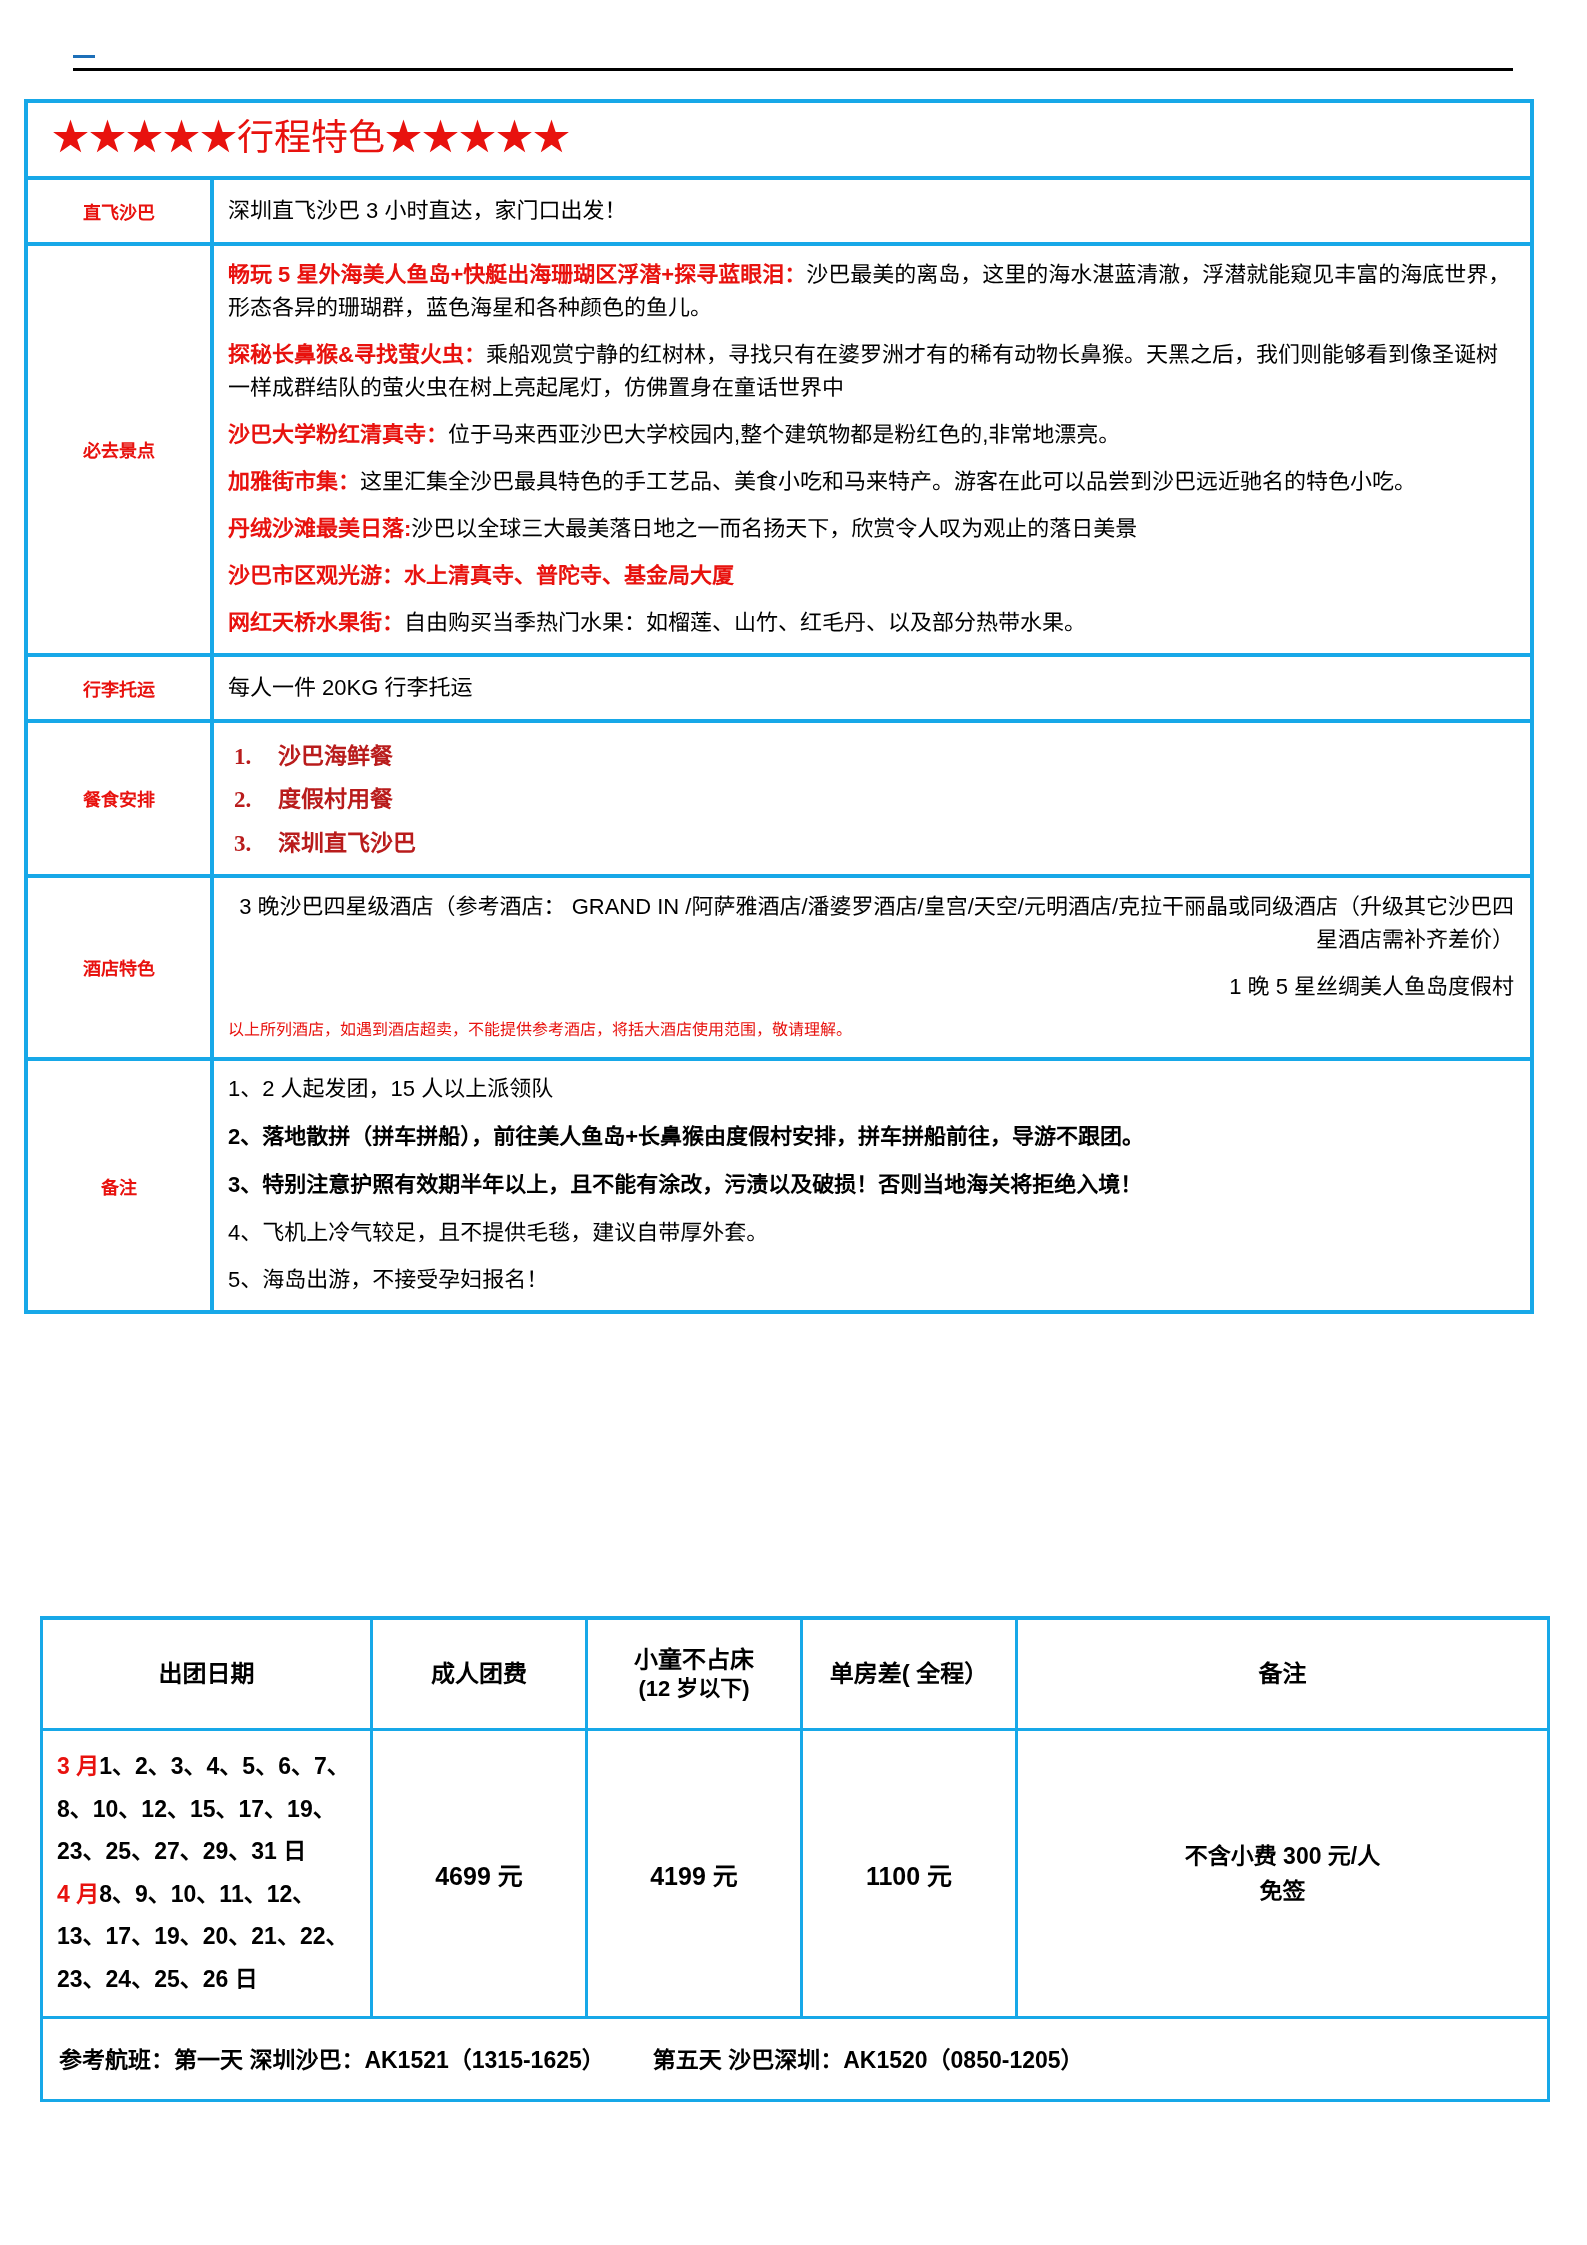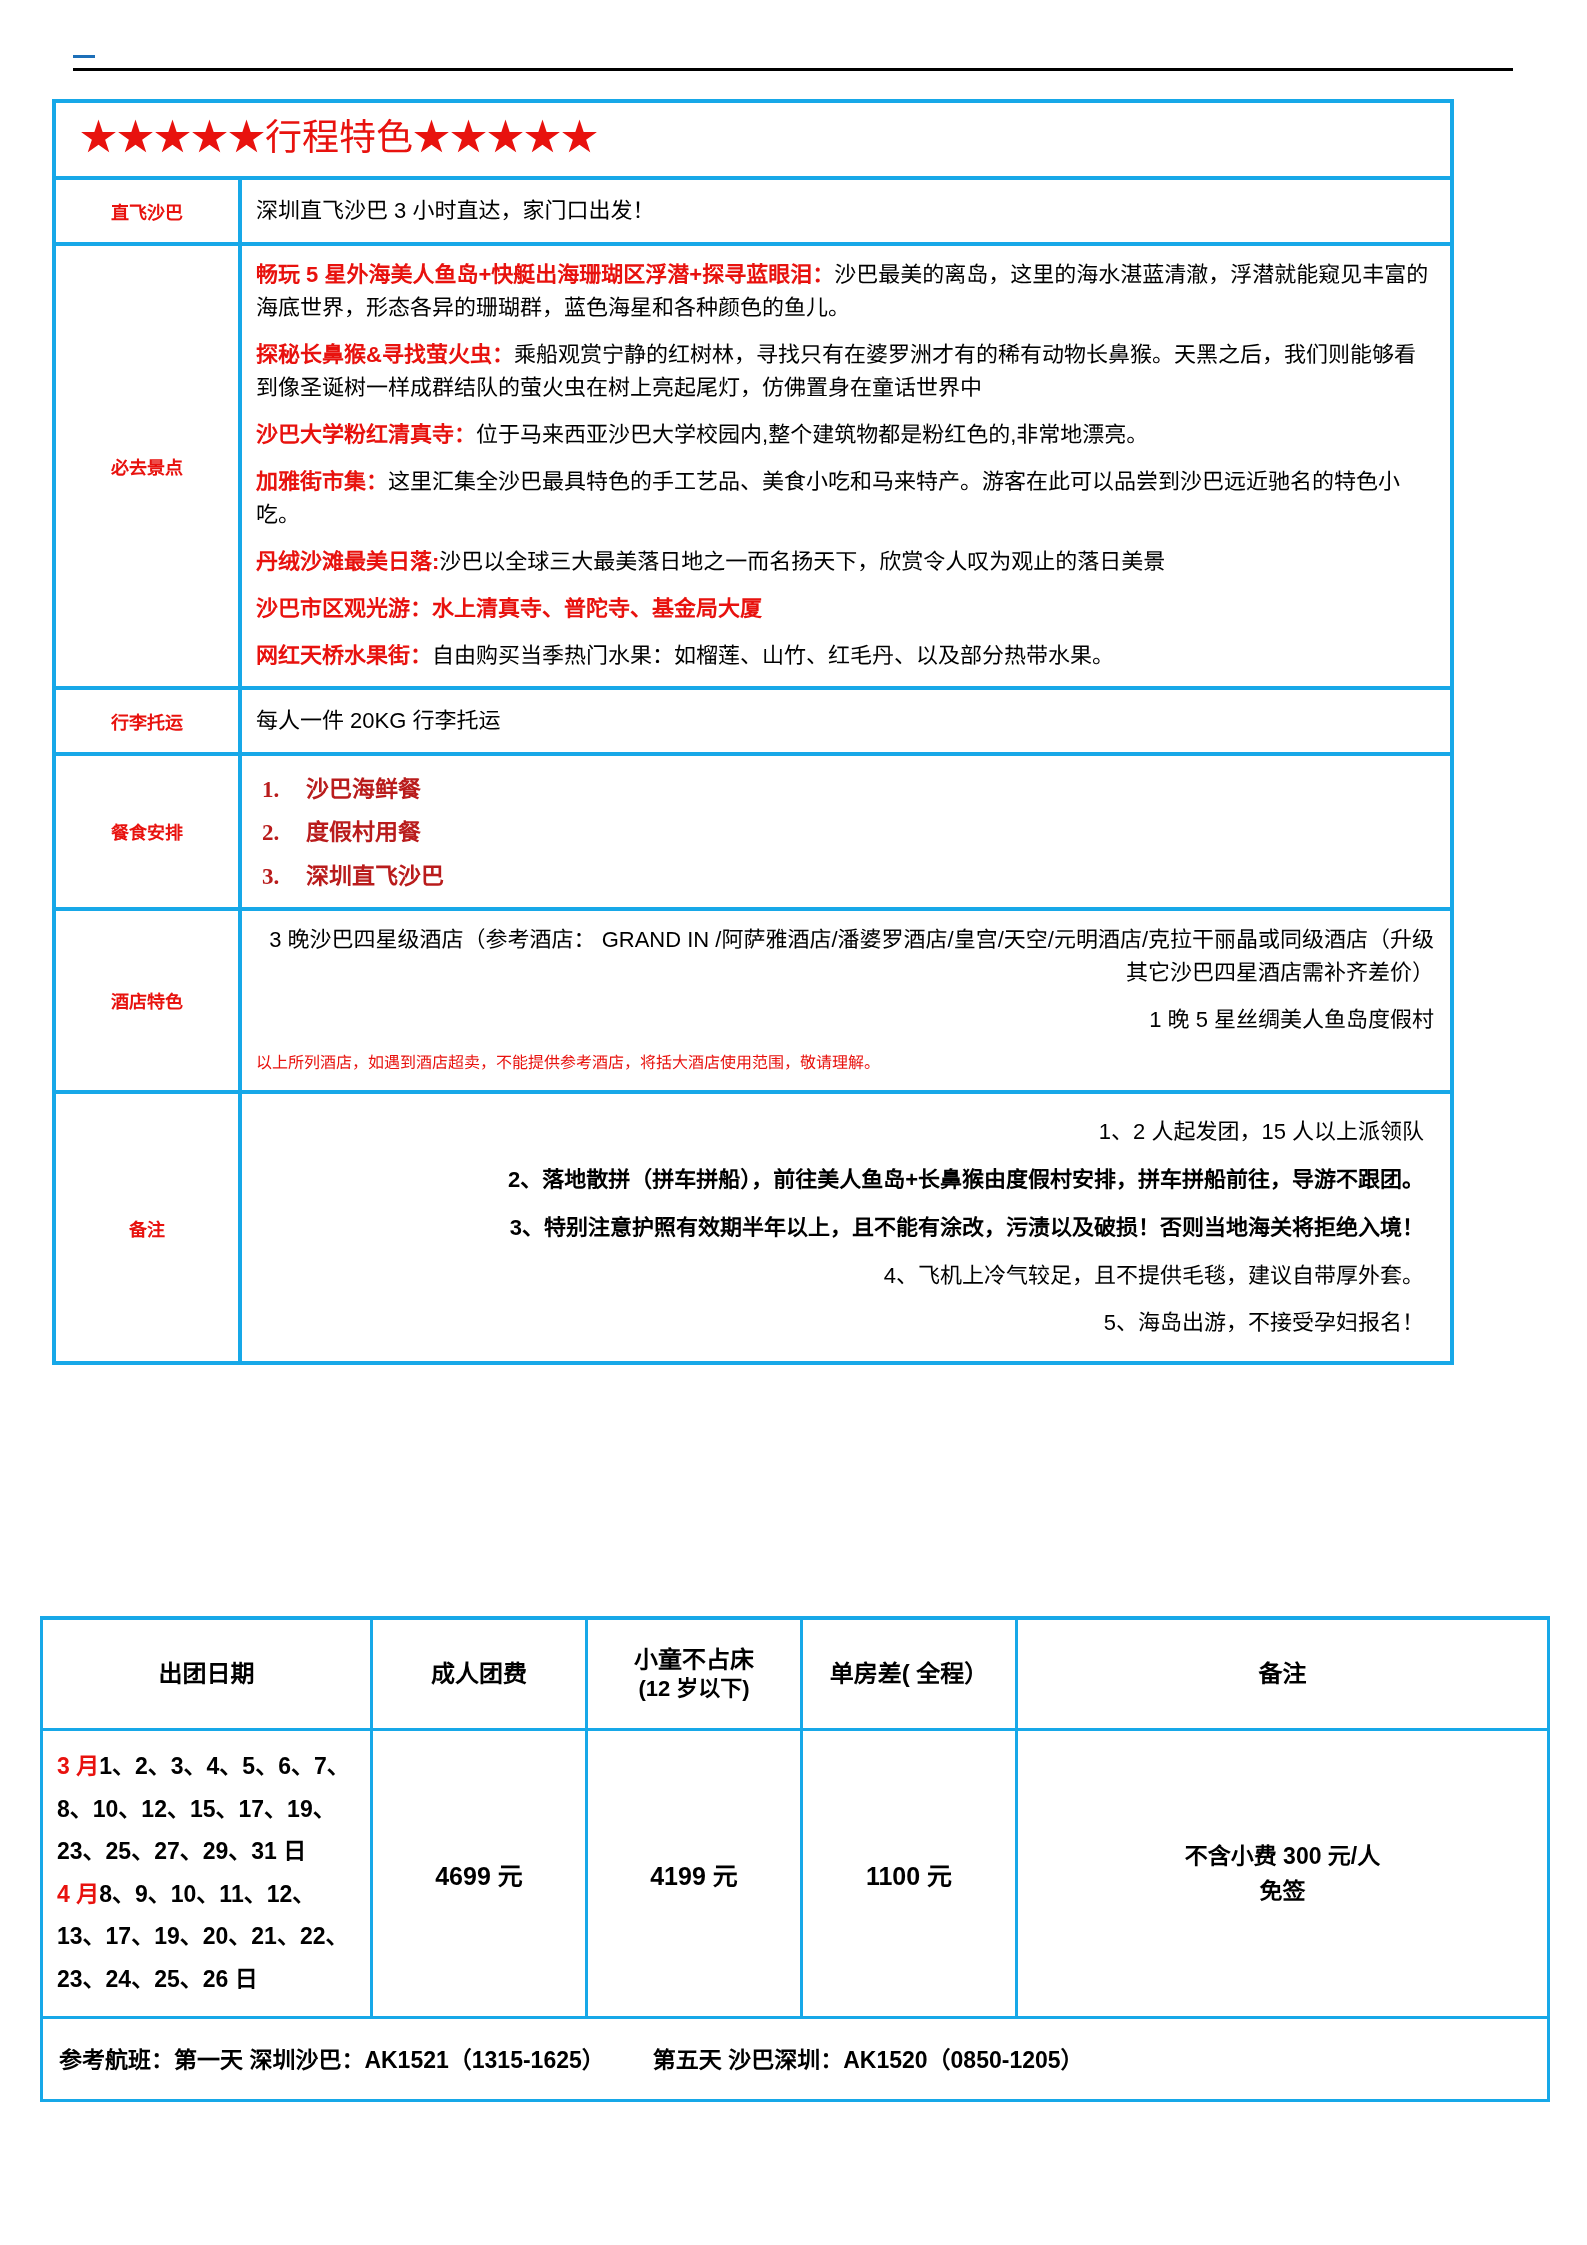--- a/index.html
+++ b/index.html
@@ -42,23 +42,23 @@
     position: absolute;
     left: 0; top: 13px;
     width: 1440px;
     height: 3px;
     background: #000000;
   }
 
   
   .feature-table {
     position: absolute;
-    left: 52px;
+    left: 24px;
     top: 99px;
-    width: 1402px;
+    width: 1510px;
     border-collapse: collapse;
     table-layout: fixed;
     background: #ffffff;
   }
   .feature-table td {
     border: 4px solid #17a8e8;
     vertical-align: middle;
     padding: 0;
     background: #ffffff;
   }
@@ -138,24 +138,23 @@
   }
   .hotel-note {
     margin: 16px 0 4px 0;
     color: #e8120e;
     font-size: 16px;
     line-height: 1.4;
     font-family: "Liberation Sans", "DejaVu Sans", sans-serif;
   }
 
   .note-list {
-    margin: 10px;
+    margin: 0;
     padding: 0;
     list-style: none;
-    text-align: right;
   }
   .note-list li {
     font-size: 22px;
     line-height: 1.45;
     margin: 0 0 16px 0;
     font-family: "Liberation Sans", "DejaVu Sans", sans-serif;
     color: #000000;
   }
   .note-list li:last-child { margin-bottom: 2px; }
   .note-red { color: #e8120e; font-weight: bold; }

